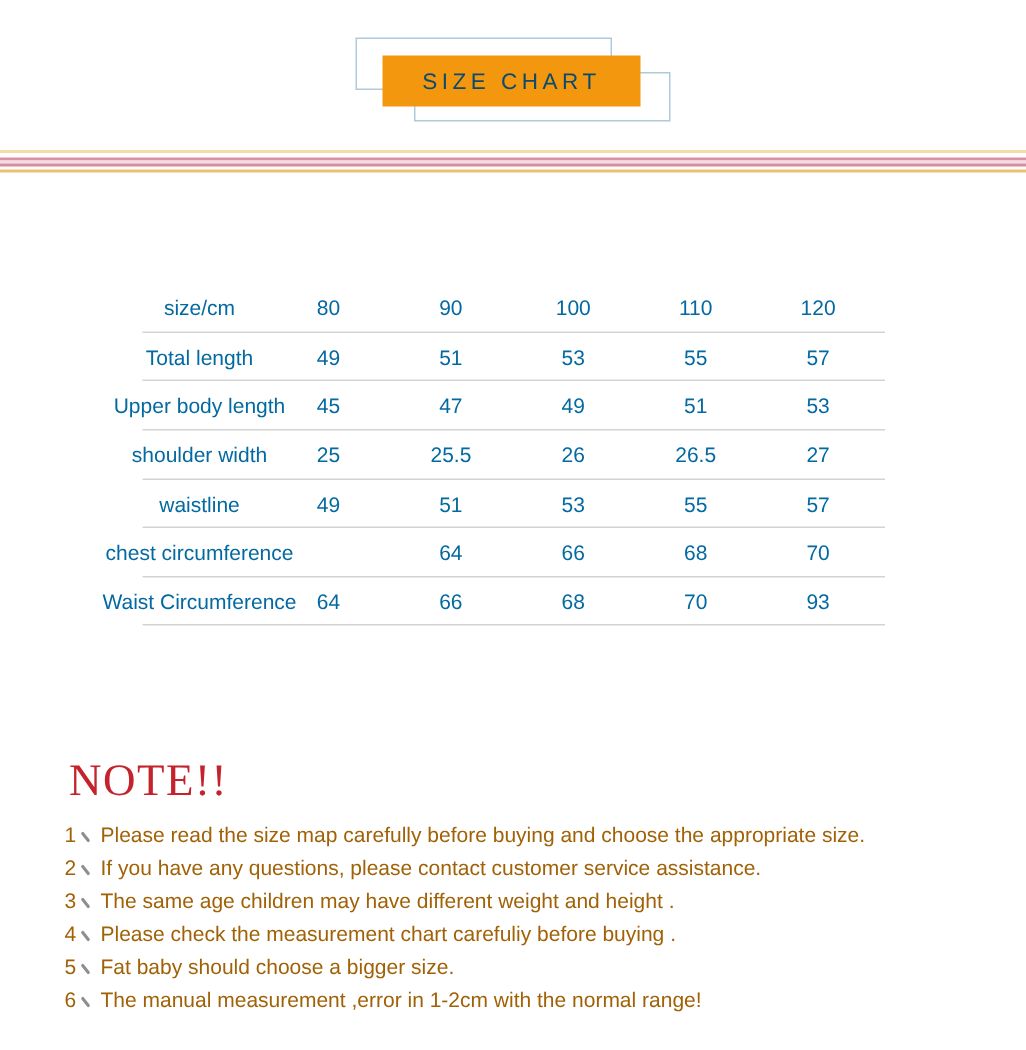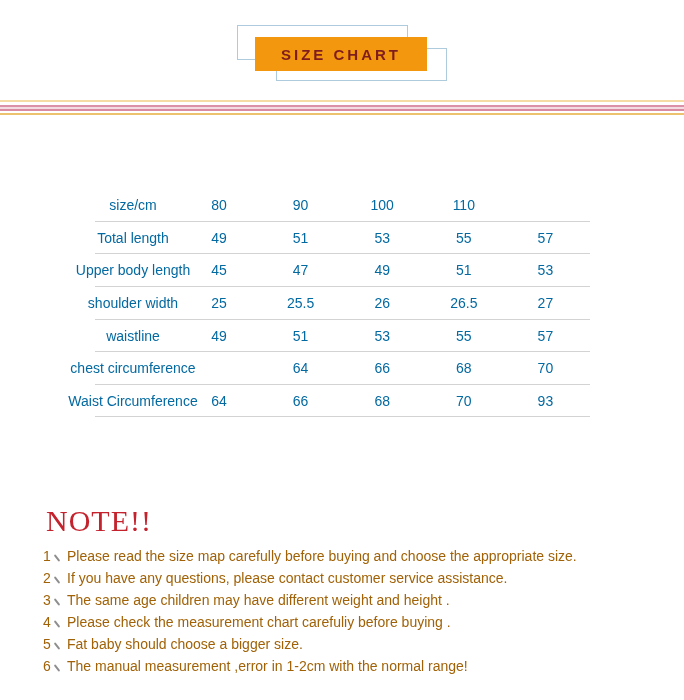--- a/index.html
+++ b/index.html
@@ -10,21 +10,21 @@
   .banner { position:absolute; left:0; top:0; width:684px; height:120px; }
   .frame { position:absolute; border:1px solid #AECADD; background:transparent; }
   .frame-back  { left:237px; top:25px; width:171px; height:35px; }
   .frame-front { left:276px; top:48px; width:171px; height:33px; }
   .banner-plate {
     position:absolute; left:255px; top:37px; width:172px; height:34px;
     background:#F3970F; display:flex; align-items:center; justify-content:center;
     z-index:2;
   }
   .banner-title {
-    color:#7f1d1d; font-size:15px; font-weight:700; letter-spacing:3px;
+    color:#0c4a6e; font-size:15px; font-weight:400; letter-spacing:3px;
   }
 
   
   .divider-stripe { position:absolute; left:0; width:684px; }
   .s-topyellow { top:100px; height:2px; background:#F5DCA4; }
   .s-pink1     { top:105px; height:2px; background:#DB92A8; }
   .s-pinklight { top:107px; height:2px; background:#F3DCE2; }
   .s-pink2     { top:109px; height:2px; background:#D98BA1; }
   .s-botyellow { top:113px; height:2px; background:#EDC26E; }
 
@@ -77,20 +77,21 @@
 <div class="divider-stripe s-pink2"></div>
 <div class="divider-stripe s-botyellow"></div>
 
 <div class="size-table">
   <div class="t-row">
     <span class="t-label">size/cm</span>
     <span class="t-val c0">80</span>
     <span class="t-val c1">90</span>
     <span class="t-val c2">100</span>
     <span class="t-val c3">110</span>
+    <span class="t-val c4">120</span>
   </div>
   <div class="t-row">
     <span class="t-label">Total length</span>
     <span class="t-val c0">49</span>
     <span class="t-val c1">51</span>
     <span class="t-val c2">53</span>
     <span class="t-val c3">55</span>
     <span class="t-val c4">57</span>
   </div>
   <div class="t-row">

